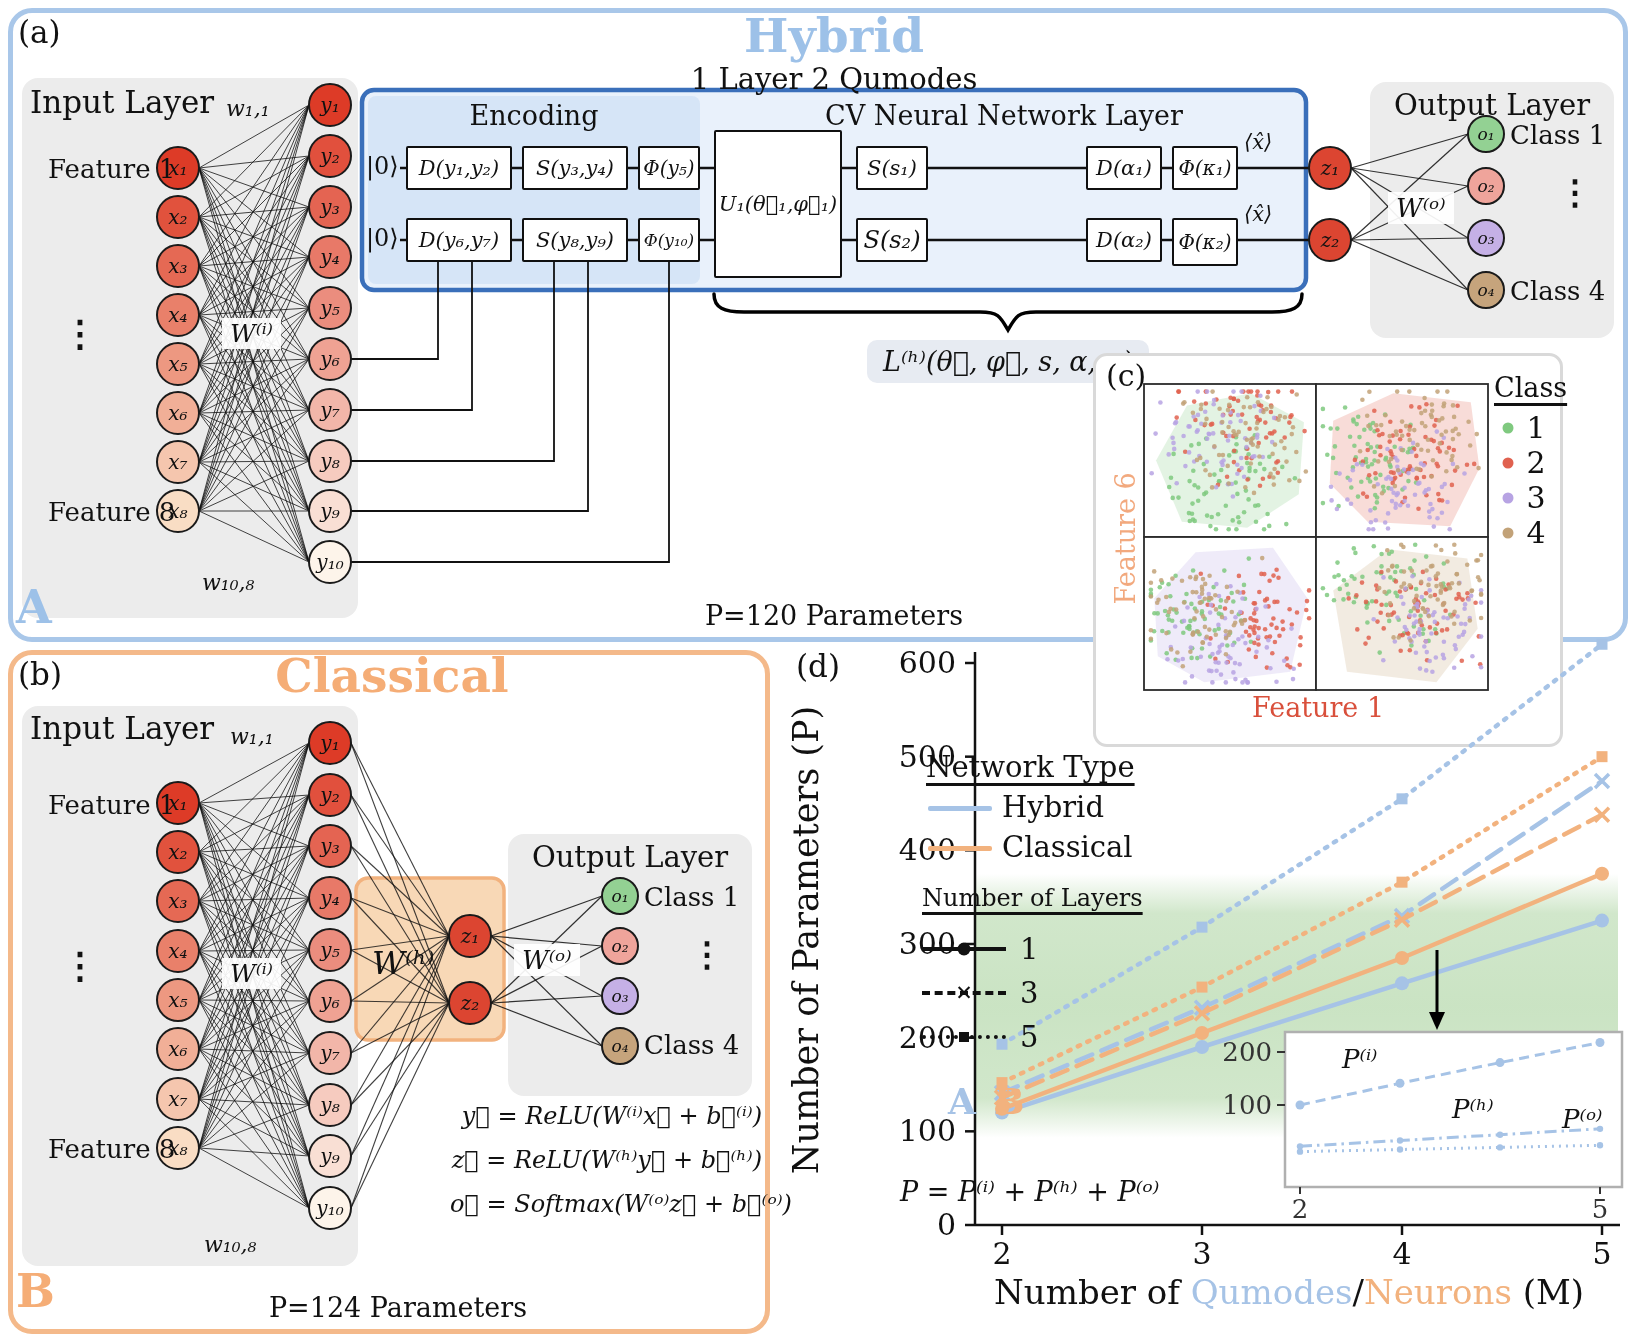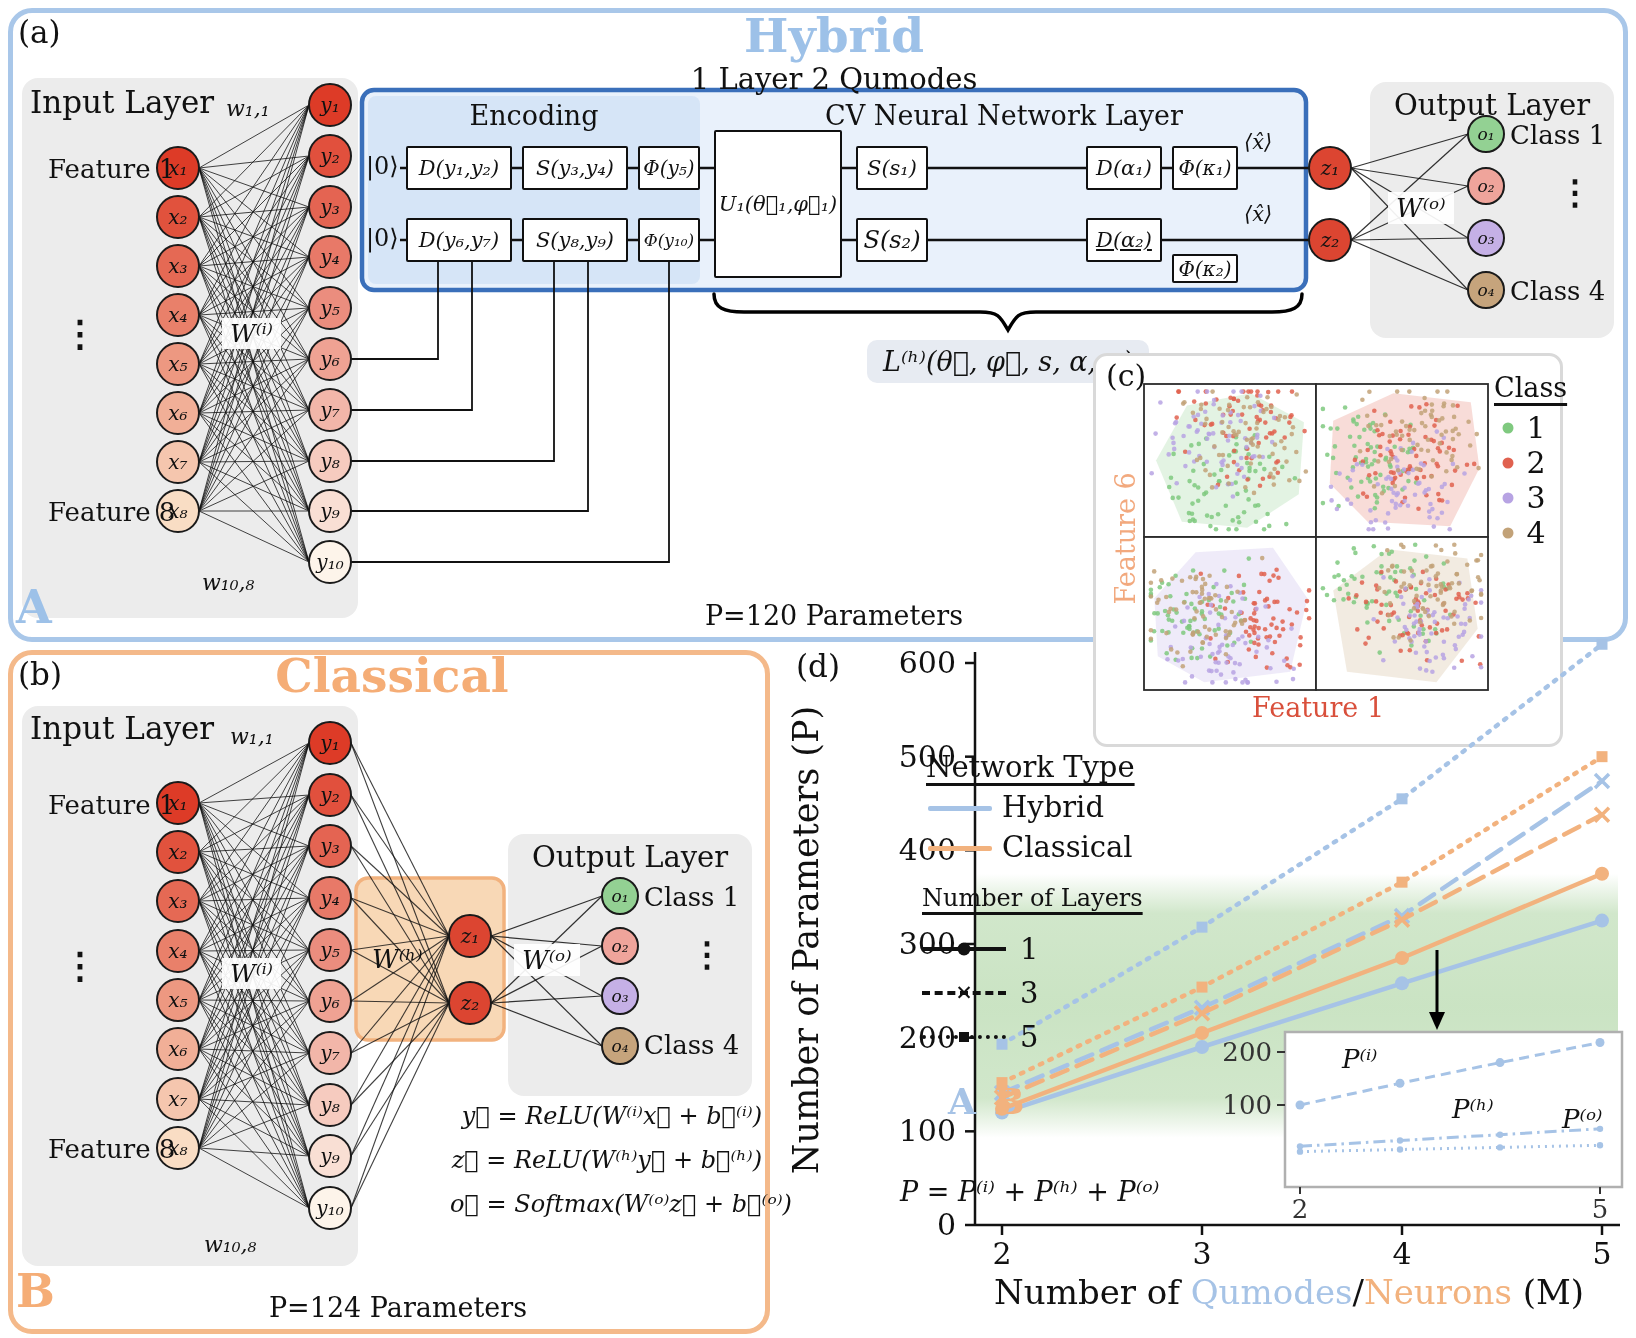--- a/index.html
+++ b/index.html
@@ -390,21 +390,21 @@
 
   <div class="lbl t" style="left:18px;top:656px;font-size:31px">(b)</div>
   <div class="lbl t bold center" style="left: 392px; top: 648px; font-size: 47px; color: rgb(245, 173, 118);">Classical</div>
   <div class="lbl t" style="left:30px;top:710px;font-size:31px">Input Layer</div>
   <div class="math t" style="left:230px;top:724px;font-size:22px">w₁,₁</div>
   <div class="lbl t" style="left:48px;top:790px;font-size:26px">Feature 1</div>
   <div class="lbl t" style="left:48px;top:1134px;font-size:26px">Feature 8</div>
   <div class="lbl t bold" style="left:62px;top:944px;font-size:36px">⋮</div>
   <div class="math t chip" style="left:222px;top:958px;font-size:25px">W⁽ⁱ⁾</div>
   <div class="math t" style="left:204px;top:1232px;font-size:22px">w₁₀,₈</div>
-  <div class="math t" style="left:372px;top:944px;font-size:26px">W⁽ʰ⁾</div>
+  <div class="math t" style="left:372px;top:944px;font-size:32px">W⁽ʰ⁾</div>
   <div class="lbl t center" style="left:630px;top:840px;font-size:29px">Output Layer</div>
   <div class="math t chip" style="left:514px;top:944px;font-size:26px">W⁽ᵒ⁾</div>
   <div class="lbl t" style="left:644px;top:882px;font-size:26px">Class 1</div>
   <div class="lbl t" style="left:644px;top:1030px;font-size:26px">Class 4</div>
   <div class="lbl t bold" style="left:690px;top:934px;font-size:34px">⋮</div>
   <div class="math t" style="left:450px;top:1102px;width:312px;text-align:right;font-size:24px">y⃗ = ReLU(W⁽ⁱ⁾x⃗ + b⃗⁽ⁱ⁾)</div>
   <div class="math t" style="left:450px;top:1146px;width:312px;text-align:right;font-size:24px">z⃗ = ReLU(W⁽ʰ⁾y⃗ + b⃗⁽ʰ⁾)</div>
   <div class="math t" style="left:450px;top:1190px;width:312px;text-align:right;font-size:24px">o⃗ = Softmax(W⁽ᵒ⁾z⃗ + b⃗⁽ᵒ⁾)</div>
   <div class="lbl t center" style="left:398px;top:1292px;font-size:27px">P=124 Parameters</div>
   <div class="lbl t bold" style="left: 16px; top: 1264px; font-size: 46px; color: rgb(245, 173, 118);">B</div>
@@ -1660,16 +1660,16 @@
 <div class="gate" style="left: 406px; top: 146px; width: 106px; height: 44px; font-size: 21px;">D(y₁,y₂)</div>
     <div class="gate" style="left: 522px; top: 146px; width: 106px; height: 44px; font-size: 21px;">S(y₃,y₄)</div>
     <div class="gate" style="left: 638px; top: 146px; width: 62px; height: 44px; font-size: 20px;">Φ(y₅)</div>
     <div class="gate" style="left: 406px; top: 218px; width: 106px; height: 44px; font-size: 21px;">D(y₆,y₇)</div>
     <div class="gate" style="left: 522px; top: 218px; width: 106px; height: 44px; font-size: 21px;">S(y₈,y₉)</div>
     <div class="gate" style="left: 638px; top: 218px; width: 62px; height: 44px; font-size: 17px;">Φ(y₁₀)</div>
     <div class="gate" style="left: 714px; top: 130px; width: 128px; height: 148px; font-size: 21px;">U₁(θ⃗₁,φ⃗₁)</div>
     <div class="gate" style="left: 856px; top: 146px; width: 72px; height: 44px; font-size: 21px;">S(s₁)</div>
     <div class="gate" style="left: 856px; top: 218px; width: 72px; height: 44px; font-size: 24px;">S(s₂)</div>
     <div class="gate" style="left: 1086px; top: 146px; width: 76px; height: 44px; font-size: 21px;">D(α₁)</div>
-    <div class="gate" style="left: 1086px; top: 218px; width: 76px; height: 44px; font-size: 21px; text-decoration: underline;">D(α₂)</div>
+    <div class="gate" style="left: 1086px; top: 218px; width: 76px; height: 44px; font-size: 21px;">D(α₂)</div>
     <div class="gate" style="left: 1172px; top: 146px; width: 66px; height: 44px; font-size: 20px;">Φ(κ₁)</div>
-    <div class="gate" style="left: 1172px; top: 218px; width: 66px; height: 29px; font-size: 20px; margin-top: 36px;">Φ(κ₂)</div>
+    <div class="gate" style="left: 1172px; top: 218px; width: 66px; height: 48px; font-size: 20px;">Φ(κ₂)</div>
   </div>
 
 </body></html>

